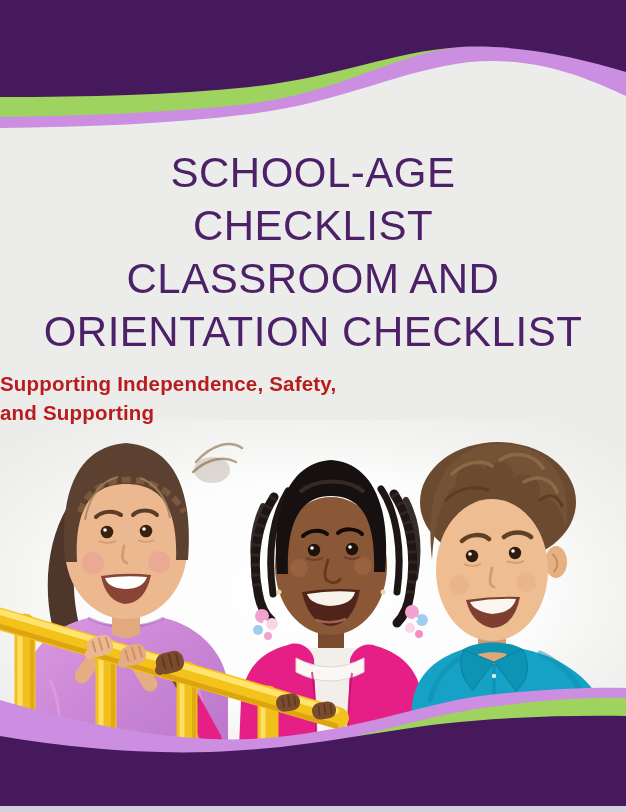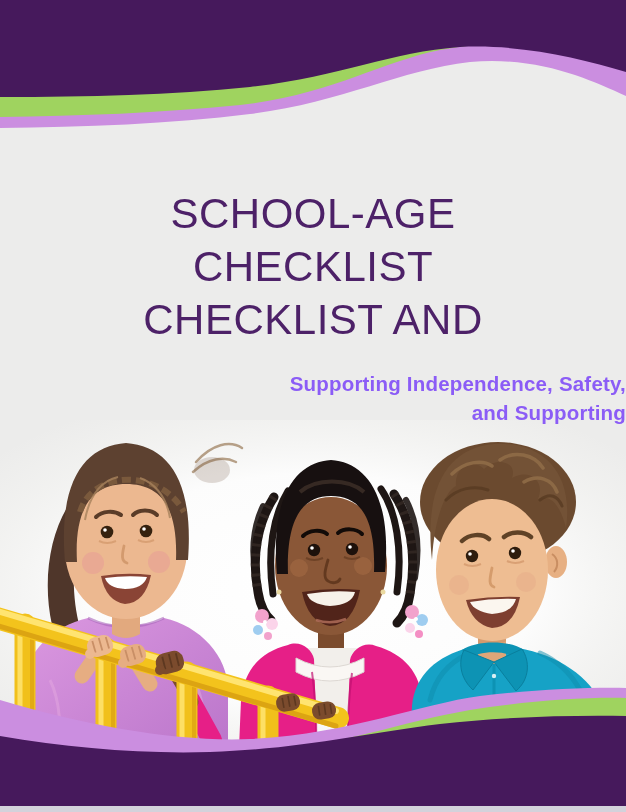--- a/index.html
+++ b/index.html
@@ -7,25 +7,25 @@
     position:relative;width:626px;height:812px;margin:0 auto;
     background:#ececeb;overflow:hidden;
     font-family:"Liberation Sans",sans-serif;
   }
   .wave{position:absolute;left:0;width:626px;display:block;}
   .wave.top{top:0;height:140px;z-index:2;}
   .wave.bottom{bottom:0;height:130px;z-index:3;}
   .title-block{
     position:absolute;top:146px;left:0;right:0;z-index:2;
     text-align:center;color:#4d2168;
-    font-size:42px;line-height:53px;font-weight:500;letter-spacing:.5px;margin-top:41px;
+    font-size:42px;line-height:53px;font-weight:500;letter-spacing:.5px;
   }
   .subtitle{
     position:absolute;top:369px;left:0;right:0;z-index:2;
-    text-align:right;color:#8b5cf6;
+    text-align:left;color:#b91c1c;
     font-size:20.5px;line-height:29px;font-weight:600;letter-spacing:.2px;
   }
   .photo-illustration{position:absolute;top:0;left:0;z-index:1;}
   .bottom-strip{
     position:absolute;left:0;bottom:0;width:626px;height:6px;
     background:#d3d2db;z-index:4;
   }
 </style>
 </head>
 <body>
@@ -34,21 +34,22 @@
 
   <svg class="wave top" viewBox="0 0 626 140" preserveAspectRatio="none" aria-hidden="true">
     <path fill="#cb8ee0" d="M0,128 C85,127 170,124 250,114 C340,103 400,70 470,62 C540,56 590,80 626,96 L626,0 L0,0 Z"></path>
     <path fill="#9fd35f" d="M0,117 C80,116 160,113 240,105 C330,95 380,62 440,50 C500,40 570,38 626,38 L626,0 L0,0 Z"></path>
     <path fill="#46195c" d="M0,97 C90,97 170,95 250,87 C340,77 390,52 460,47 C520,44 580,58 626,72 L626,0 L0,0 Z"></path>
   </svg>
 
   <div class="title-block">
     <div class="title-line">SCHOOL-AGE</div>
     <div class="title-line">CHECKLIST</div>
-    <div class="title-line">CHECKLIST AND</div>
+    <div class="title-line">CLASSROOM AND</div>
+    <div class="title-line">ORIENTATION CHECKLIST</div>
   </div>
 
   <div class="subtitle">
     <div>Supporting Independence, Safety,</div>
     <div>and Supporting</div>
   </div>
 
   <svg class="photo-illustration" width="626" height="812" viewBox="0 0 626 812" role="img" aria-label="Three smiling children standing behind a yellow playground railing">
     <defs>
       <radialGradient id="gGlow" cx="0.5" cy="0.5" r="0.62">

